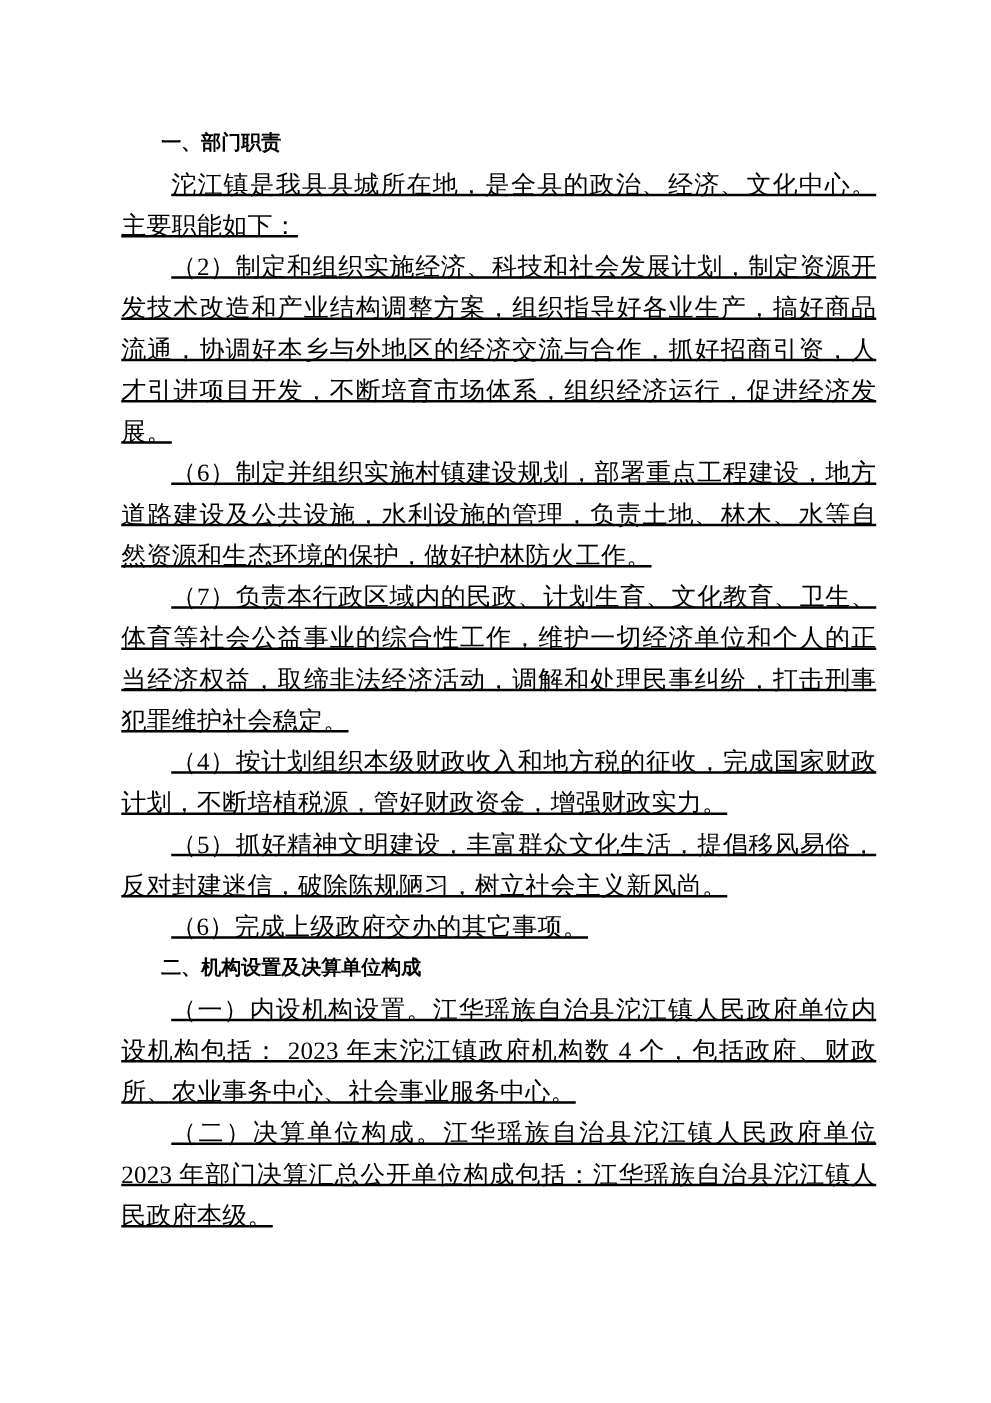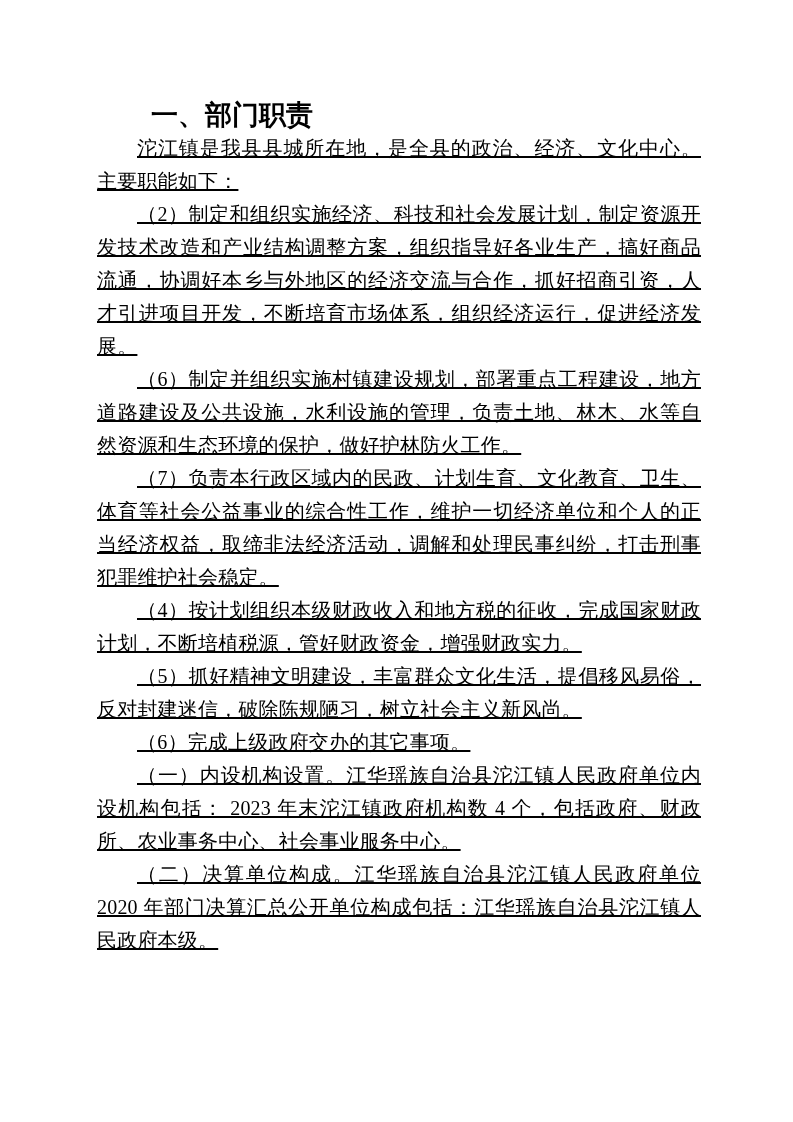--- a/index.html
+++ b/index.html
@@ -17,23 +17,23 @@
   .page {
     width: 793px;
     height: 1122px;
     background: #ffffff;
     color: #000000;
     padding: 99px 92px 40px 97px;
     font-size: 20px;
     line-height: 33px;
   }
   .doc-heading {
-    font-family: Liberation Serif, serif;
+    font-family: Liberation Mono, monospace;
     font-weight: bold;
-    font-size: 27px;
+    font-size: 16px;
     line-height: 33px;
     text-indent: 2em;
     margin: 0;
   }
   .doc-para {
     margin: 0;
     text-indent: 2em;
     text-align: justify;
     letter-spacing: 0.2px;
     text-decoration: underline;
@@ -44,15 +44,16 @@
 
 <div class="page">
   <div class="doc-heading">一、部门职责</div>
   <p class="doc-para">沱江镇是我县县城所在地，是全县的政治、经济、文化中心。主要职能如下：</p>
   <p class="doc-para">（2）制定和组织实施经济、科技和社会发展计划，制定资源开发技术改造和产业结构调整方案，组织指导好各业生产，搞好商品流通，协调好本乡与外地区的经济交流与合作，抓好招商引资，人才引进项目开发，不断培育市场体系，组织经济运行，促进经济发展。</p>
   <p class="doc-para">（6）制定并组织实施村镇建设规划，部署重点工程建设，地方道路建设及公共设施，水利设施的管理，负责土地、林木、水等自然资源和生态环境的保护，做好护林防火工作。</p>
   <p class="doc-para">（7）负责本行政区域内的民政、计划生育、文化教育、卫生、体育等社会公益事业的综合性工作，维护一切经济单位和个人的正当经济权益，取缔非法经济活动，调解和处理民事纠纷，打击刑事犯罪维护社会稳定。</p>
   <p class="doc-para">（4）按计划组织本级财政收入和地方税的征收，完成国家财政计划，不断培植税源，管好财政资金，增强财政实力。</p>
   <p class="doc-para">（5）抓好精神文明建设，丰富群众文化生活，提倡移风易俗，反对封建迷信，破除陈规陋习，树立社会主义新风尚。</p>
   <p class="doc-para">（6）完成上级政府交办的其它事项。</p>
+  <div class="doc-heading">二、机构设置及决算单位构成</div>
   <p class="doc-para">（一）内设机构设置。江华瑶族自治县沱江镇人民政府单位内设机构包括： 2023 年末沱江镇政府机构数 4 个，包括政府、财政所、农业事务中心、社会事业服务中心。</p>
-  <p class="doc-para">（二）决算单位构成。江华瑶族自治县沱江镇人民政府单位 2020 年部门决算汇总公开单位构成包括：江华瑶族自治县沱江镇人民政府本级。</p>
+  <p class="doc-para">（二）决算单位构成。江华瑶族自治县沱江镇人民政府单位 2023 年部门决算汇总公开单位构成包括：江华瑶族自治县沱江镇人民政府本级。</p>
 </div>
 
 </body></html>

